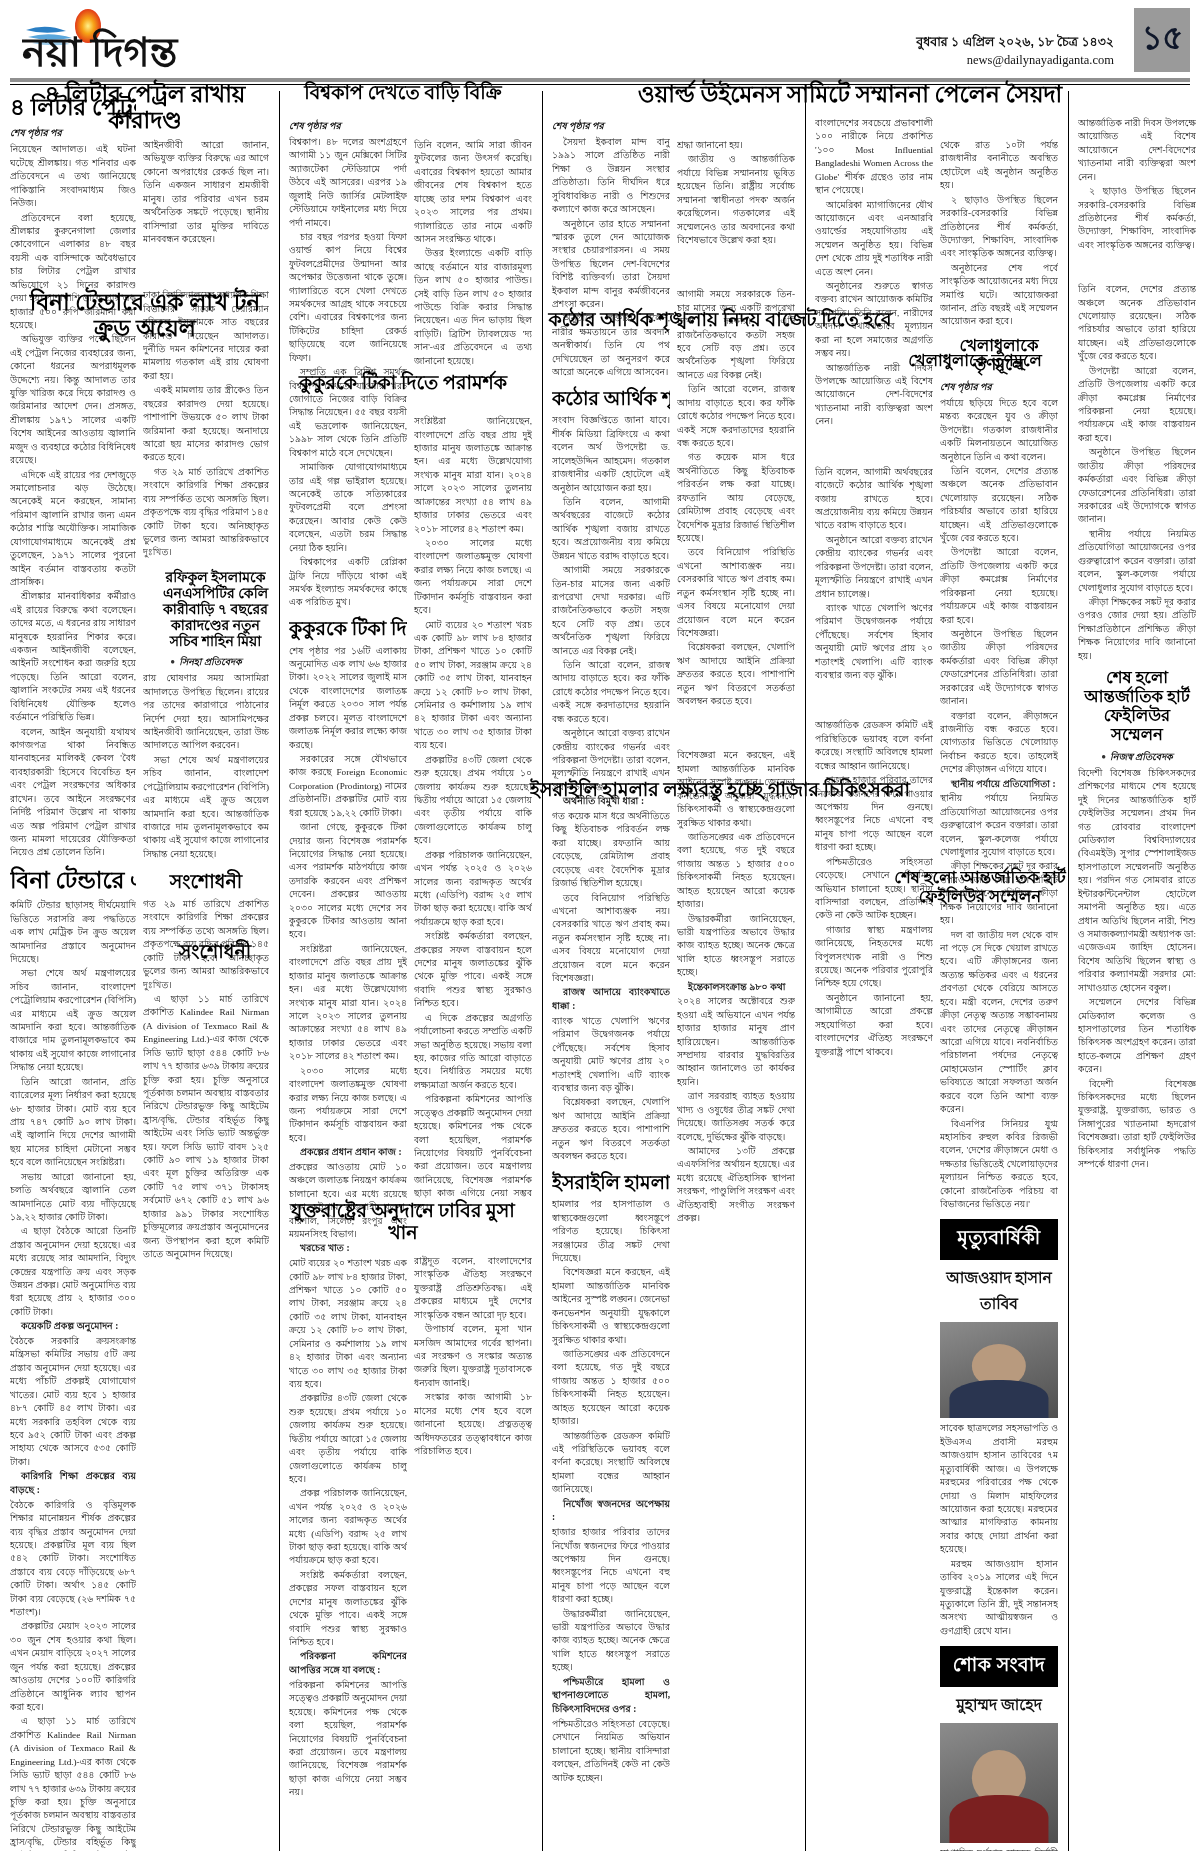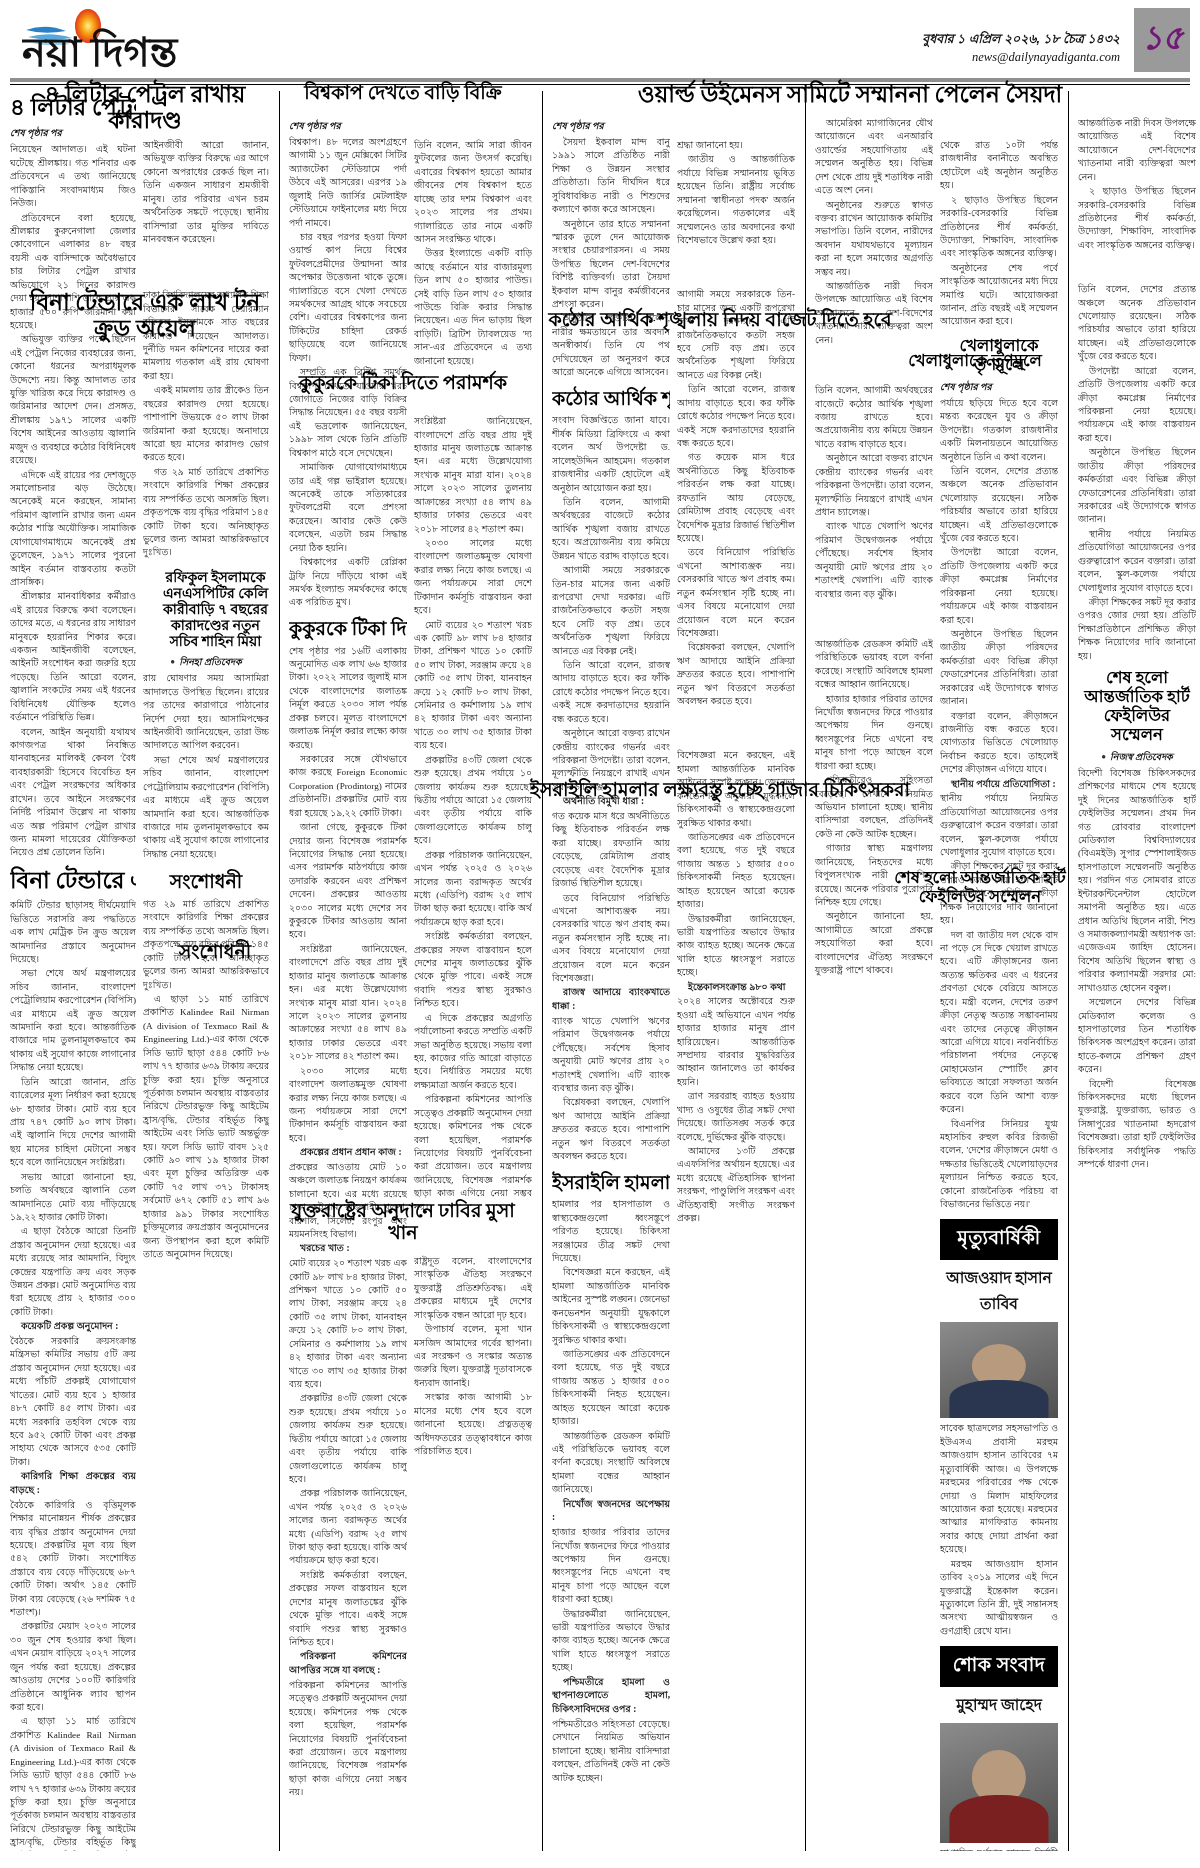--- a/index.html
+++ b/index.html
@@ -16,26 +16,26 @@
   }
   .page { width: 1200px; height: 1868px; position: relative; padding: 0 10px; }
 
   
   .masthead {
     display: flex; align-items: flex-start; justify-content: space-between;
     height: 74px; padding-top: 8px;
   }
   .logo-wrap { display: flex; align-items: center; gap: 2px; padding-left: 12px;}
   .logo-svg { display:block; }
-  .mast-right { display: flex; align-items: flex-start; gap: 14px; font-style: italic; }
+  .mast-right { display: flex; align-items: center; gap: 20px; }
   .mast-date-block { text-align: right; padding-top: 22px; line-height: 1.45; }
   .mast-date { font-size: 12.5px; font-weight: 700; color: #111; font-family: "Liberation Sans", sans-serif;}
   .mast-email { font-size: 12.5px; color: #111; font-family: "Liberation Serif", serif;}
   .page-no {
-    background: #9a9a9a; color: #701a75;
+    background: #9a9a9a; color: #0f172a;
     width: 56px; height: 64px;
     display: flex; align-items: center; justify-content: center;
     font-size: 33px; font-weight: 700; letter-spacing: -1px;
     font-family: "Liberation Sans", sans-serif;
   }
   .mast-rule { height: 4px; background: #909090; margin: 4px 0 0 0; }
   .mast-rule2 { height: 1px; background: #000; margin: 2px 0 6px 0; }
 
   
   .grid {
@@ -303,20 +303,21 @@
       <p class="body center"><span class="sub">ইন্তেকালসংক্রান্ত ৯৮০ কথা</span></p>
       <p class="body noind">২০২৪ সালের অক্টোবরে শুরু হওয়া এই অভিযানে এখন পর্যন্ত হাজার হাজার মানুষ প্রাণ হারিয়েছেন। আন্তর্জাতিক সম্প্রদায় বারবার যুদ্ধবিরতির আহ্বান জানালেও তা কার্যকর হয়নি।</p>
       <p class="body">ত্রাণ সরবরাহ ব্যাহত হওয়ায় খাদ্য ও ওষুধের তীব্র সঙ্কট দেখা দিয়েছে। জাতিসঙ্ঘ সতর্ক করে বলেছে, দুর্ভিক্ষের ঝুঁকি বাড়ছে।</p>
       <p class="body">আমাদের ১৩টি প্রকল্পে এএফসিপির অর্থায়ন হয়েছে। এর মধ্যে রয়েছে ঐতিহাসিক স্থাপনা সংরক্ষণ, পাণ্ডুলিপি সংরক্ষণ এবং ঐতিহ্যবাহী সংগীত সংরক্ষণ প্রকল্প।</p>
     </div>
 
     <div class="vrule"></div>
 
     <div class="col">
       <div style="height:26px;"></div>
+      <p class="body noind">বাংলাদেশের সবচেয়ে প্রভাবশালী ১০০ নারীকে নিয়ে প্রকাশিত '১০০ Most Influential Bangladeshi Women Across the Globe' শীর্ষক গ্রন্থেও তার নাম স্থান পেয়েছে।</p>
       <p class="body">আমেরিকা ম্যাগাজিনের যৌথ আয়োজনে এবং এনআরবি ওয়ার্ল্ডের সহযোগিতায় এই সম্মেলন অনুষ্ঠিত হয়। বিভিন্ন দেশ থেকে প্রায় দুই শতাধিক নারী এতে অংশ নেন।</p>
       <p class="body">অনুষ্ঠানের শুরুতে স্বাগত বক্তব্য রাখেন আয়োজক কমিটির সভাপতি। তিনি বলেন, নারীদের অবদান যথাযথভাবে মূল্যায়ন করা না হলে সমাজের অগ্রগতি সম্ভব নয়।</p>
       <p class="body">আন্তর্জাতিক নারী দিবস উপলক্ষে আয়োজিত এই বিশেষ আয়োজনে দেশ-বিদেশের খ্যাতনামা নারী ব্যক্তিত্বরা অংশ নেন।</p>
       <div style="height:36px;"></div>
       <p class="body noind">তিনি বলেন, আগামী অর্থবছরের বাজেটে কঠোর আর্থিক শৃঙ্খলা বজায় রাখতে হবে। অপ্রয়োজনীয় ব্যয় কমিয়ে উন্নয়ন খাতে বরাদ্দ বাড়াতে হবে।</p>
       <p class="body">অনুষ্ঠানে আরো বক্তব্য রাখেন কেন্দ্রীয় ব্যাংকের গভর্নর এবং পরিকল্পনা উপদেষ্টা। তারা বলেন, মূল্যস্ফীতি নিয়ন্ত্রণে রাখাই এখন প্রধান চ্যালেঞ্জ।</p>
       <p class="body">ব্যাংক খাতে খেলাপি ঋণের পরিমাণ উদ্বেগজনক পর্যায়ে পৌঁছেছে। সর্বশেষ হিসাব অনুযায়ী মোট ঋণের প্রায় ২০ শতাংশই খেলাপি। এটি ব্যাংক ব্যবস্থার জন্য বড় ঝুঁকি।</p>
       <div style="height:36px;"></div>
       <p class="body noind">আন্তর্জাতিক রেডক্রস কমিটি এই পরিস্থিতিকে ভয়াবহ বলে বর্ণনা করেছে। সংস্থাটি অবিলম্বে হামলা বন্ধের আহ্বান জানিয়েছে।</p>
       <p class="body">হাজার হাজার পরিবার তাদের নিখোঁজ স্বজনদের ফিরে পাওয়ার অপেক্ষায় দিন গুনছে। ধ্বংসস্তূপের নিচে এখনো বহু মানুষ চাপা পড়ে আছেন বলে ধারণা করা হচ্ছে।</p>

